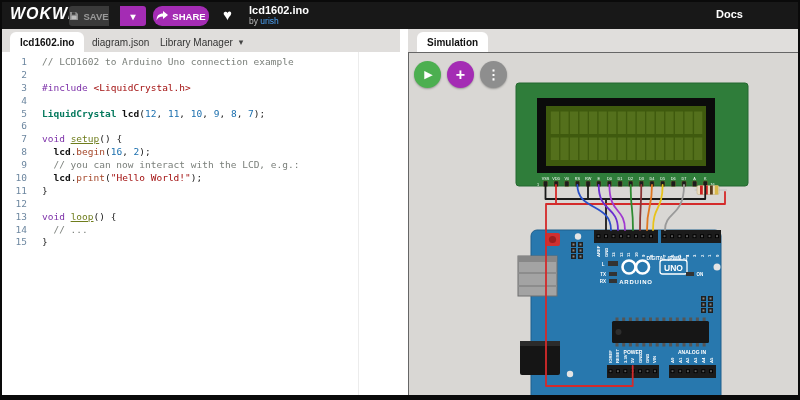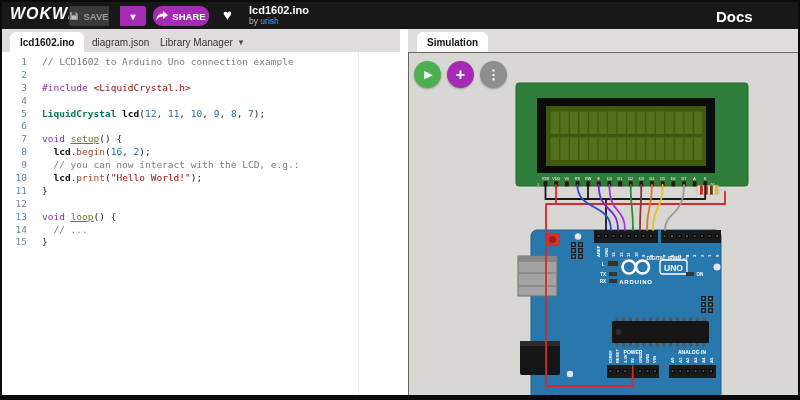--- a/index.html
+++ b/index.html
@@ -10,21 +10,21 @@
   .logo { position:absolute; left:8px; top:3px; color:#fff; font-size:16px; font-weight:bold; font-style:italic; letter-spacing:1px; cursor:pointer; }
   .tb-btn { position:absolute; top:4px; height:20px; display:flex; align-items:center; justify-content:center; gap:4px; border-radius:9px; font-size:9.5px; font-weight:bold; cursor:pointer; }
   .save-btn  { left:67px; width:40px; background:#3a3a3a; color:#9a9a9a; border-radius:3px 0 0 3px; }
   .caret-btn { left:118px; width:26px; background:#a42cb4; color:#fff; border-radius:0 3px 3px 0; font-size:10px; }
   .share-btn { left:151px; width:56px; background:#a42cb4; color:#fff; }
   .heart { position:absolute; left:221px; top:4px; color:#fff; font-size:15px; cursor:pointer; }
   .titleblock { position:absolute; left:247px; top:2px; }
   .proj-title { color:#fff; font-size:11px; font-weight:bold; line-height:12px; }
   .byline { font-size:8.5px; color:#bbb; line-height:11px; }
   .byline a { color:#4ba0f4; text-decoration:none; cursor:pointer; }
-  .docs { position:absolute; left:714px; top:6px; color:#fff; font-size:15px; font-weight:bold; cursor:pointer; }
+  .docs { position:absolute; left:714px; top:6px; color:#fff; font-size:11px; font-weight:bold; cursor:pointer; }
   .signup-btn { left:739px; padding:1px 7px; background:#a42cb4; color:#fff; font-size:8.5px;margin-top:48px; }
   
   .main { position:absolute; left:0; top:27px; width:796px; height:366px; }
   .left-panel  { position:absolute; left:0; top:0; width:398px; height:366px; }
   .right-panel { position:absolute; left:398px; top:0; width:398px; height:264px;margin-left:8px; }
   .tabbar { position:relative; width:100%; height:23px; background:#e0dedc; }
   .tab { position:absolute; top:3px; height:20px; padding:0 10px; display:flex; align-items:center; gap:6px; font-size:10px; color:#333; border-radius:6px 6px 0 0; cursor:pointer; white-space:nowrap; }
   .tab.active { background:#fff; color:#111; font-weight:bold; }
   .tab .caret { font-size:9px; color:#444; }
   

